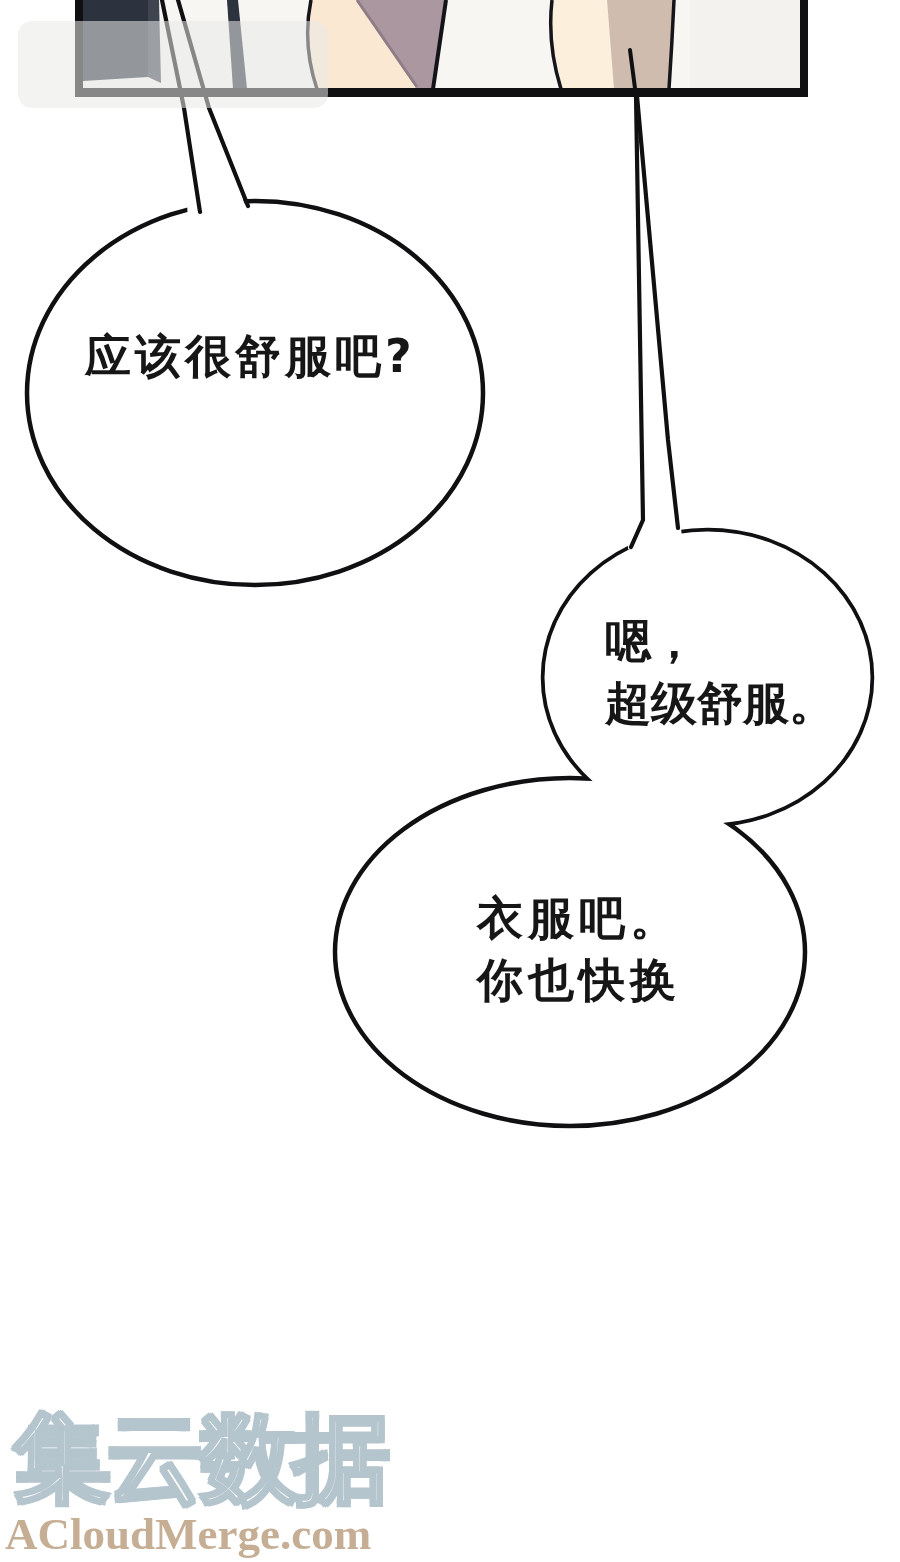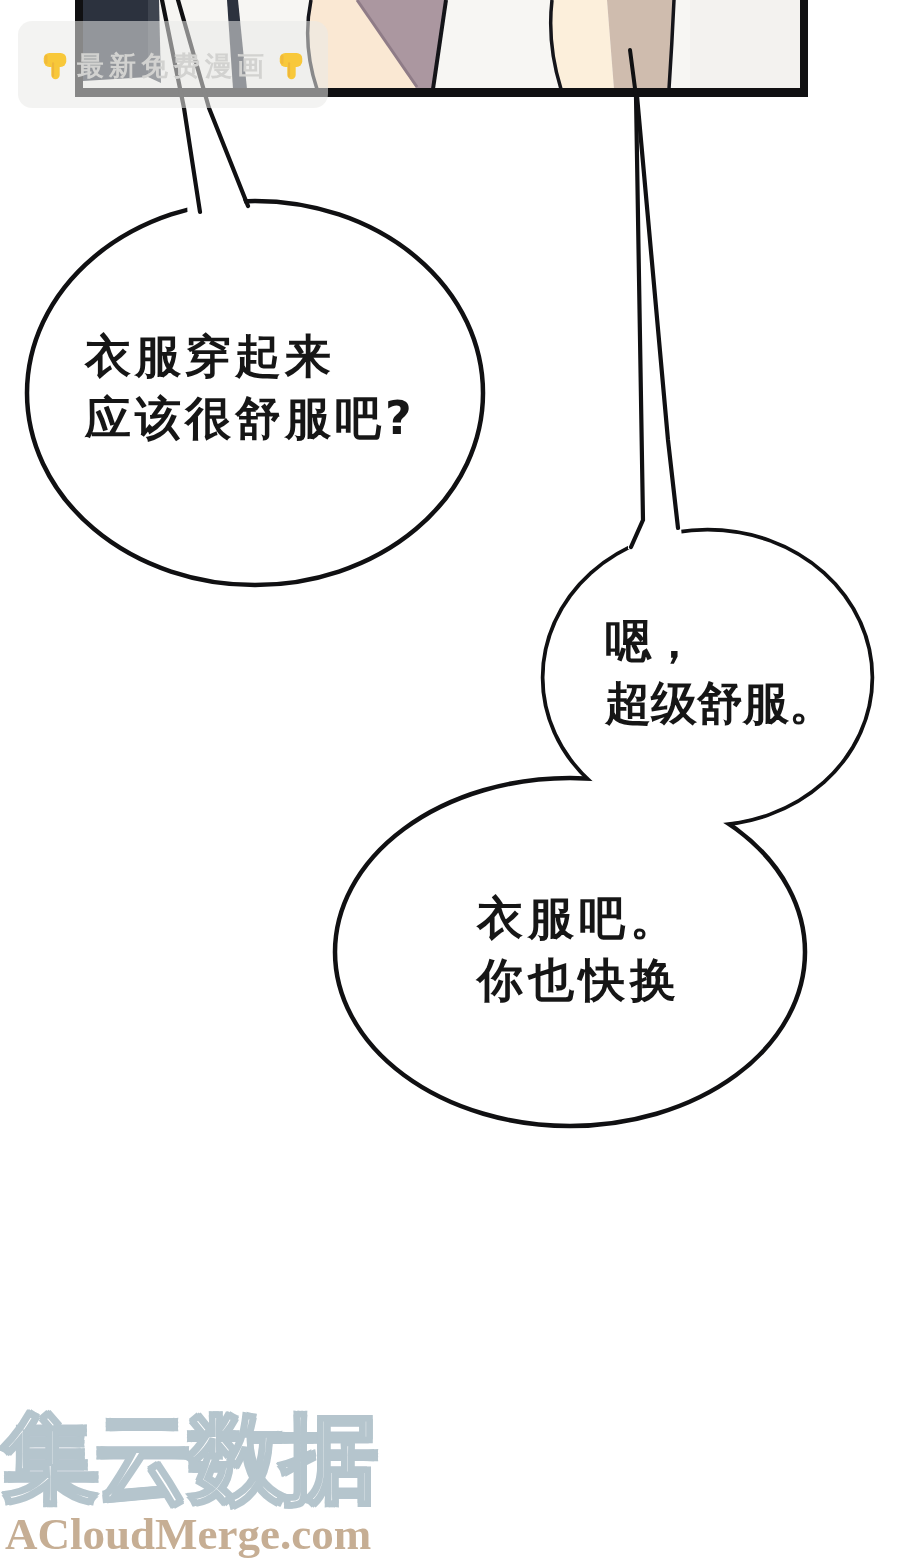--- a/index.html
+++ b/index.html
@@ -26,21 +26,21 @@
   .banner-title{
     font-size:27px;font-weight:600;color:#d2d2d0;letter-spacing:5px;white-space:nowrap;
   }
   .banner-url{
     font-size:30px;font-weight:600;color:#c7c7c5;letter-spacing:1px;
     margin-top:1px;white-space:nowrap;
   }
   .hand-icon{width:30px;height:30px;flex:0 0 auto;}
   
   .wm-cn{
-    position:absolute;left:2px;top:1406px;font-size:97px;font-weight:800;
+    position:absolute;left:14px;top:1406px;font-size:97px;font-weight:800;
     color:#ffffff;letter-spacing:-4px;white-space:nowrap;line-height:1.1;
     -webkit-text-stroke:3px #b5c5cd;
     text-shadow:
       -2px -2px 0 #b5c5cd, 2px -2px 0 #b5c5cd,
       -2px  2px 0 #b5c5cd, 2px  2px 0 #b5c5cd;
   }
   .wm-en{
     position:absolute;left:5px;top:1508px;font-size:45px;font-weight:700;
     color:#c6ae94;letter-spacing:0px;white-space:nowrap;font-family:Liberation Serif, serif;
   }
@@ -93,50 +93,30 @@
     <ellipse cx="570" cy="952" rx="235" ry="174" fill="#ffffff" stroke="#101012" stroke-width="4.5"></ellipse>
     <ellipse cx="707.5" cy="677.5" rx="163" ry="146" fill="#ffffff"></ellipse>
     <polygon points="633,110 641,110 682,538 652,552 628,549" fill="#ffffff"></polygon>
     <path d="M630,50 L636,96" fill="none" stroke="#101012" stroke-width="4" stroke-linecap="round"></path>
     <path d="M636,96 L643,520 L631,547" fill="none" stroke="#101012" stroke-width="4.2" stroke-linecap="round" stroke-linejoin="round"></path>
     <path d="M637,96 L668,440 L678,528" fill="none" stroke="#101012" stroke-width="4.2" stroke-linecap="round" stroke-linejoin="round"></path>
   </g>
 </svg>
 
 <div class="bubble-text ls4" style="left:85px;top:325px;">
-  <div>衣服穿起来</div>
   <div>应该很舒服吧?</div>
 </div>
 
 <div class="bubble-text ls0" style="left:605px;top:610px;">
   <div>嗯，</div>
   <div>超级舒服。</div>
 </div>
 
 <div class="bubble-text ls5" style="left:477px;top:887px;">
   <div>衣服吧。</div>
   <div>你也快换</div>
 </div>
 
 <div class="banner" style="background: rgba(234, 234, 232, 0.55);">
-  <div class="banner-row1">
-    <svg class="hand-icon" viewBox="0 0 32 32">
-      <g>
-        <rect x="4" y="2" width="24" height="15" rx="6" fill="#f8c83a"></rect>
-        <rect x="12" y="11" width="9" height="19" rx="4.5" fill="#f8c83a"></rect>
-        <rect x="12.8" y="12" width="2.2" height="16" rx="1.1" fill="#e8a93b" opacity="0.55"></rect>
-        <rect x="5" y="4" width="3" height="10" rx="1.5" fill="#e8a93b" opacity="0.45"></rect>
-      </g>
-    </svg>
-    <span class="banner-title" style="color: rgb(210, 210, 208);">最新免费漫画</span>
-    <svg class="hand-icon" viewBox="0 0 32 32">
-      <g>
-        <rect x="4" y="2" width="24" height="15" rx="6" fill="#f8c83a"></rect>
-        <rect x="12" y="11" width="9" height="19" rx="4.5" fill="#f8c83a"></rect>
-        <rect x="12.8" y="12" width="2.2" height="16" rx="1.1" fill="#e8a93b" opacity="0.55"></rect>
-        <rect x="5" y="4" width="3" height="10" rx="1.5" fill="#e8a93b" opacity="0.45"></rect>
-      </g>
-    </svg>
-  </div>
 </div>
 
 <div class="wm-cn">集云数据</div>
 <div class="wm-en" style="color: rgb(198, 174, 148);">ACloudMerge.com</div>
 
 </body></html>

